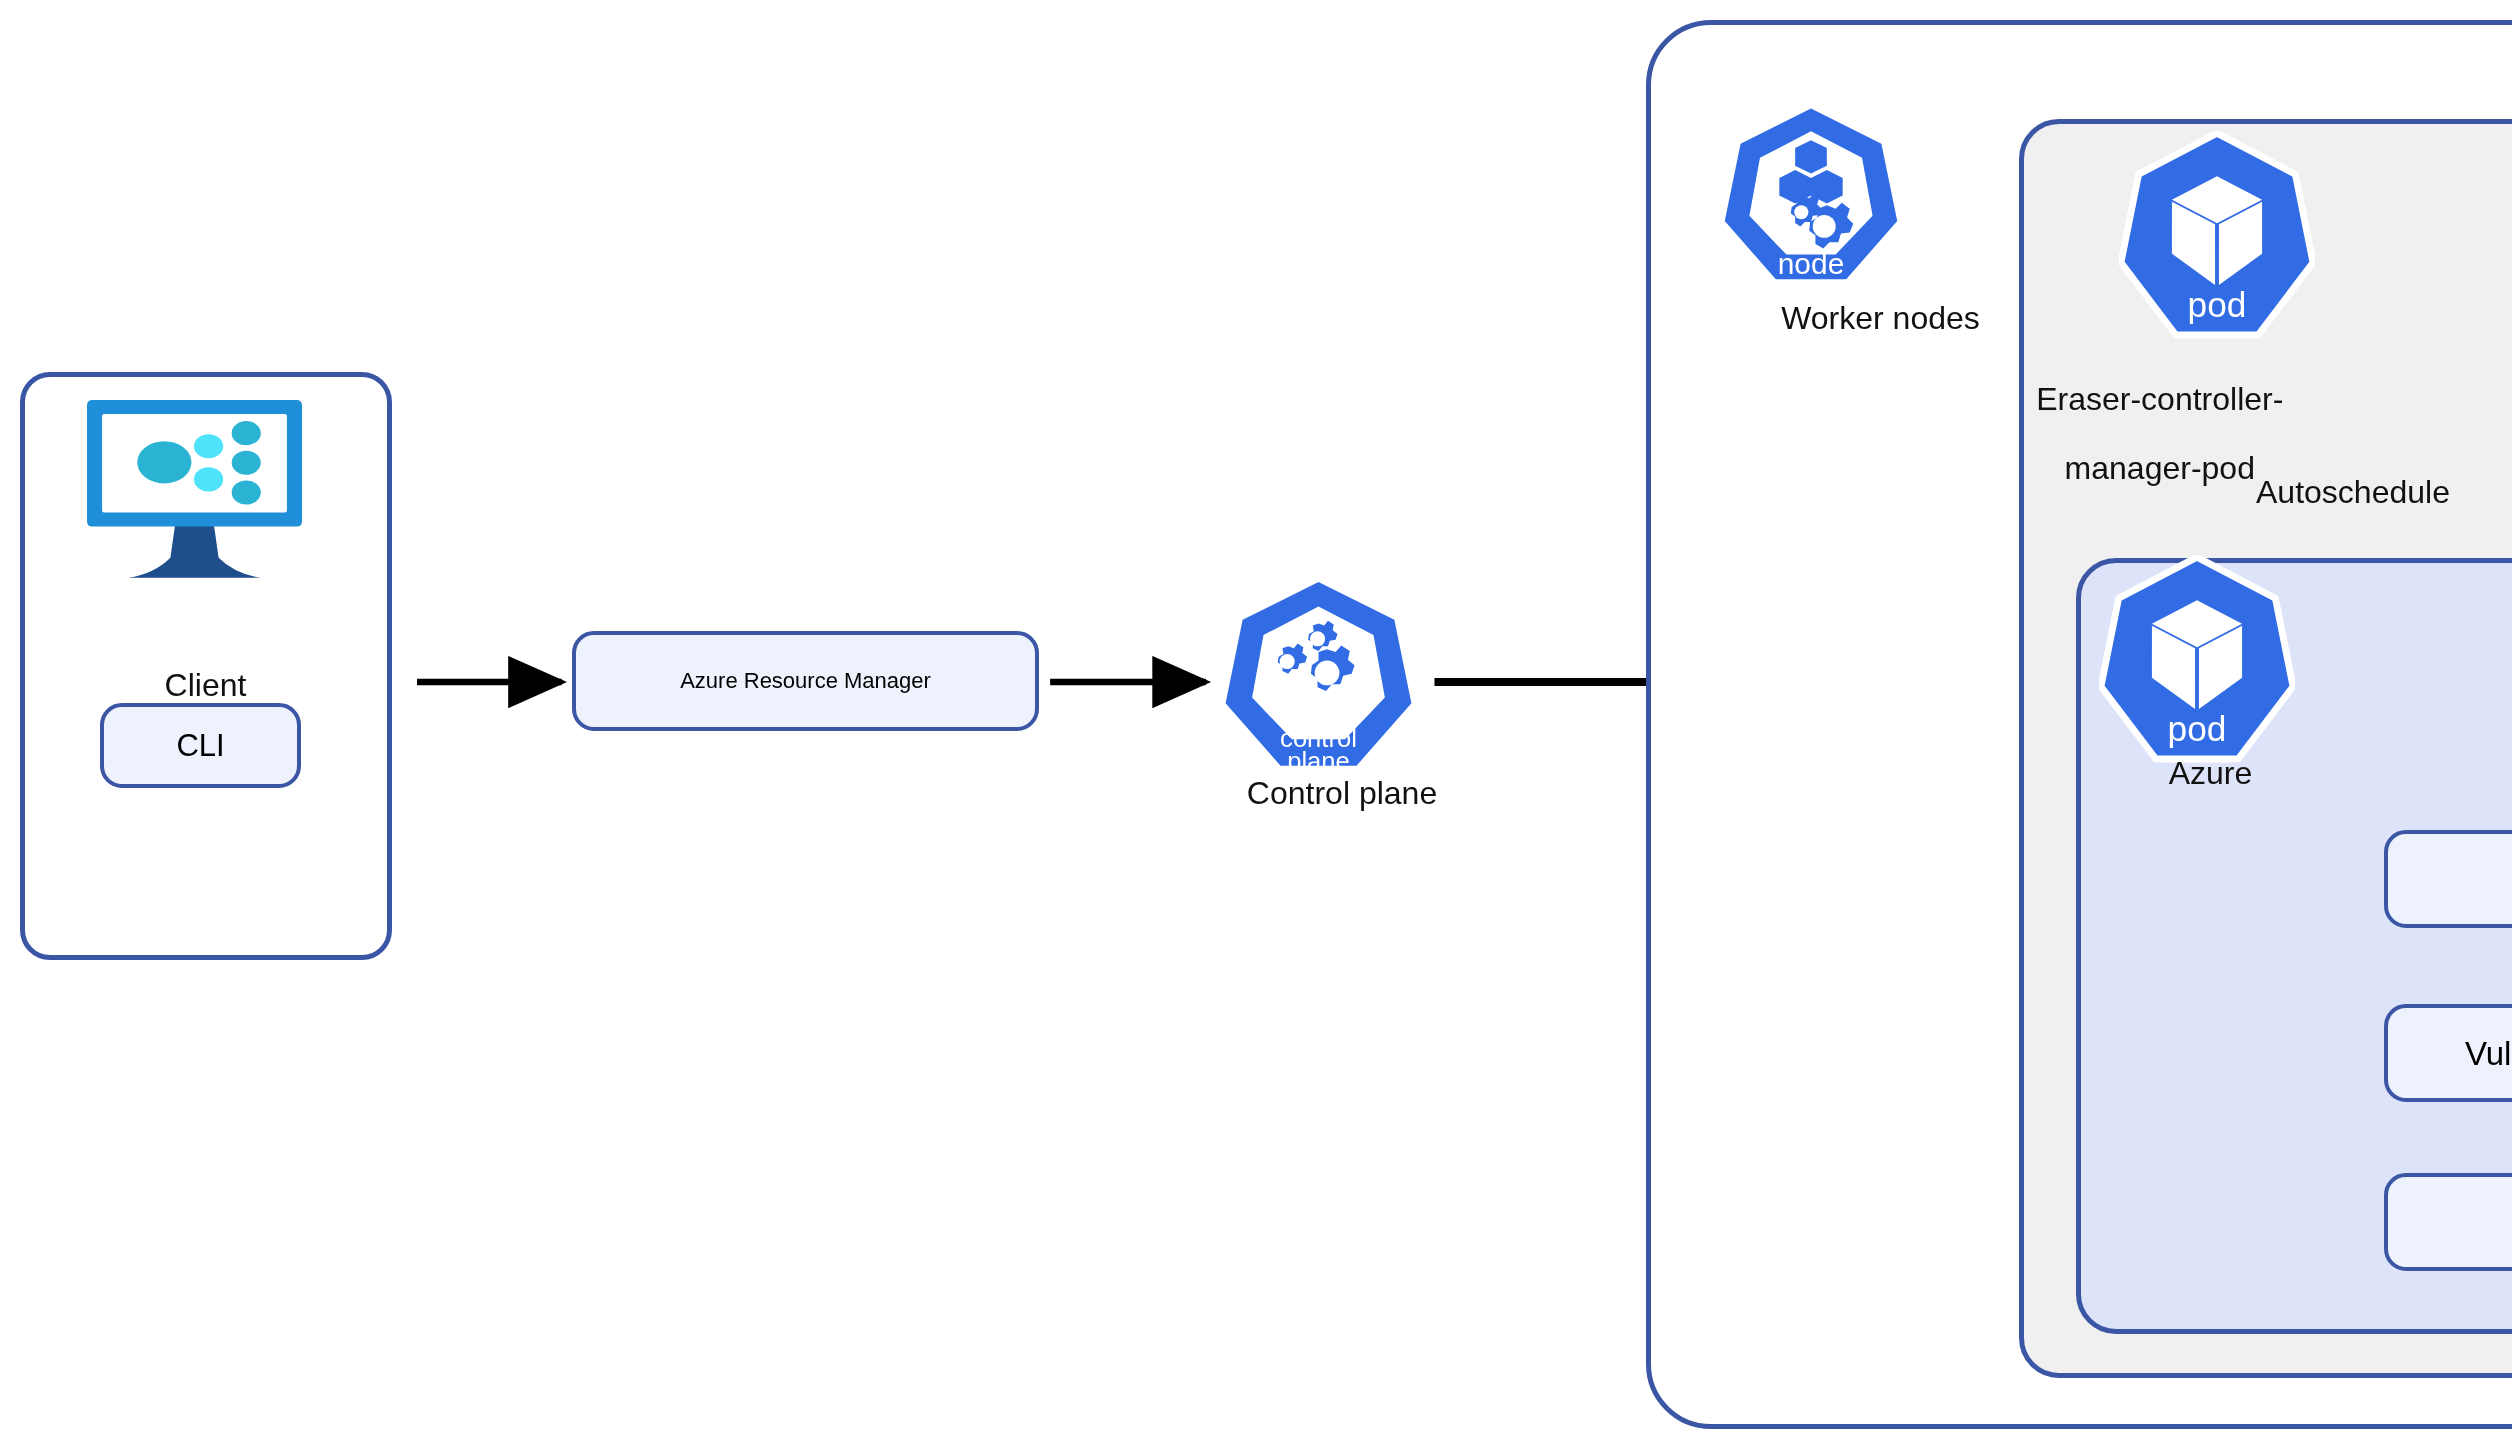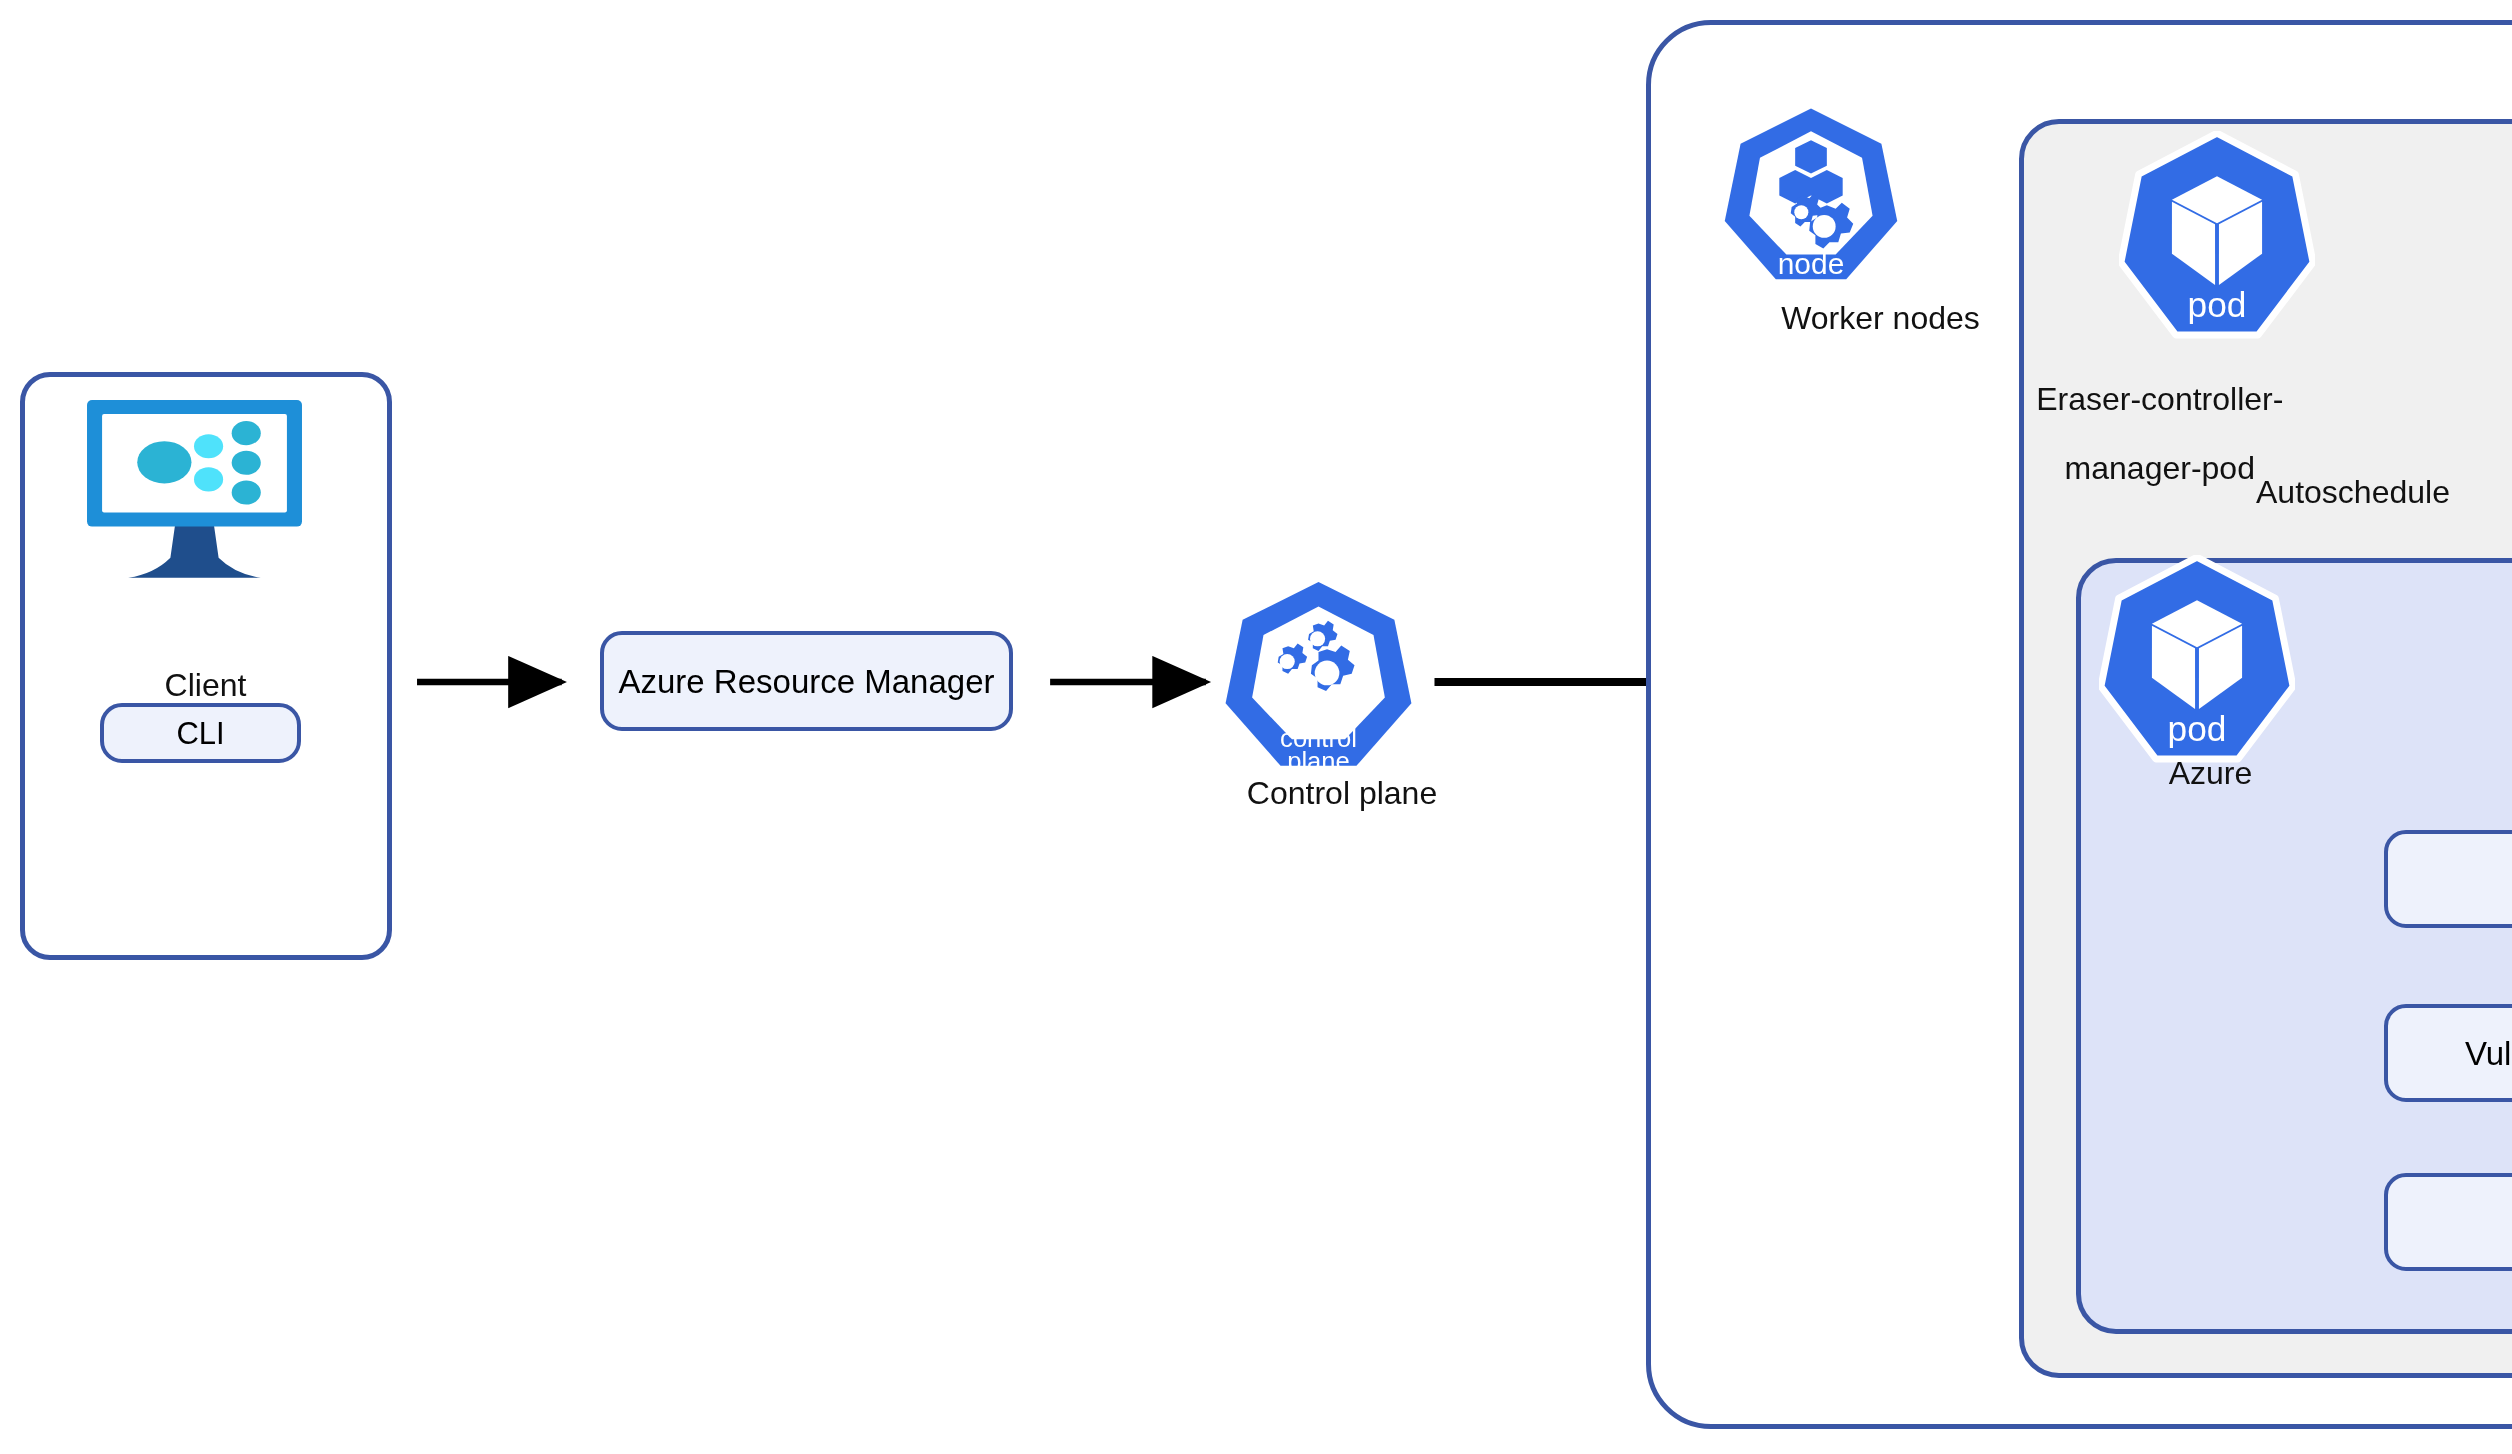--- a/index.html
+++ b/index.html
@@ -66,23 +66,23 @@
     border-radius: 22px;
     background: #eef2fc;
     display: flex;
     align-items: center;
     justify-content: center;
     color: #000000;
     font-size: 31px;
     line-height: 1;
     white-space: nowrap;
   }
-  .pill-cli   { left: 100px;  top: 703px; width: 201px; height: 60px; }
+  .pill-cli   { left: 100px;  top: 703px; width: 201px; height: 85px; }
   .pill-rest  { left: 100px;  top: 805px; width: 211px; height: 85px; }
-  .pill-arm   { left: 600px; top: 631px; width: 413px; height: 100px; font-size: 33px; }
+  .pill-arm   { left: 572px; top: 631px; width: 467px; height: 100px; font-size: 22px; }
   .pill-coll  { left: 2384px; top: 830px; width: 467px; height: 98px; font-size: 33px; }
   .pill-vuln  { left: 2384px; top: 1004px; width: 467px; height: 98px; font-size: 33px; }
   .pill-rem2  { left: 2384px; top: 1173px; width: 467px; height: 98px; font-size: 33px; }
 
   
   .cap {
     position: absolute;
     color: #000000;
     font-size: 32px;
     line-height: 1.08;

